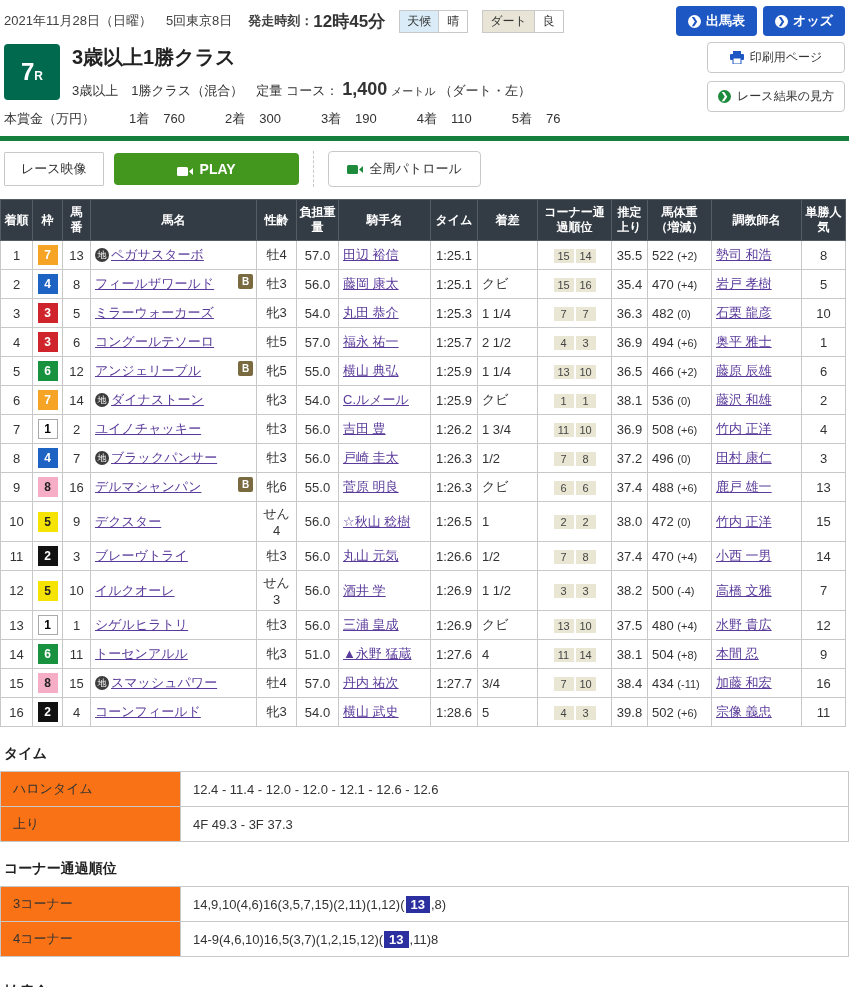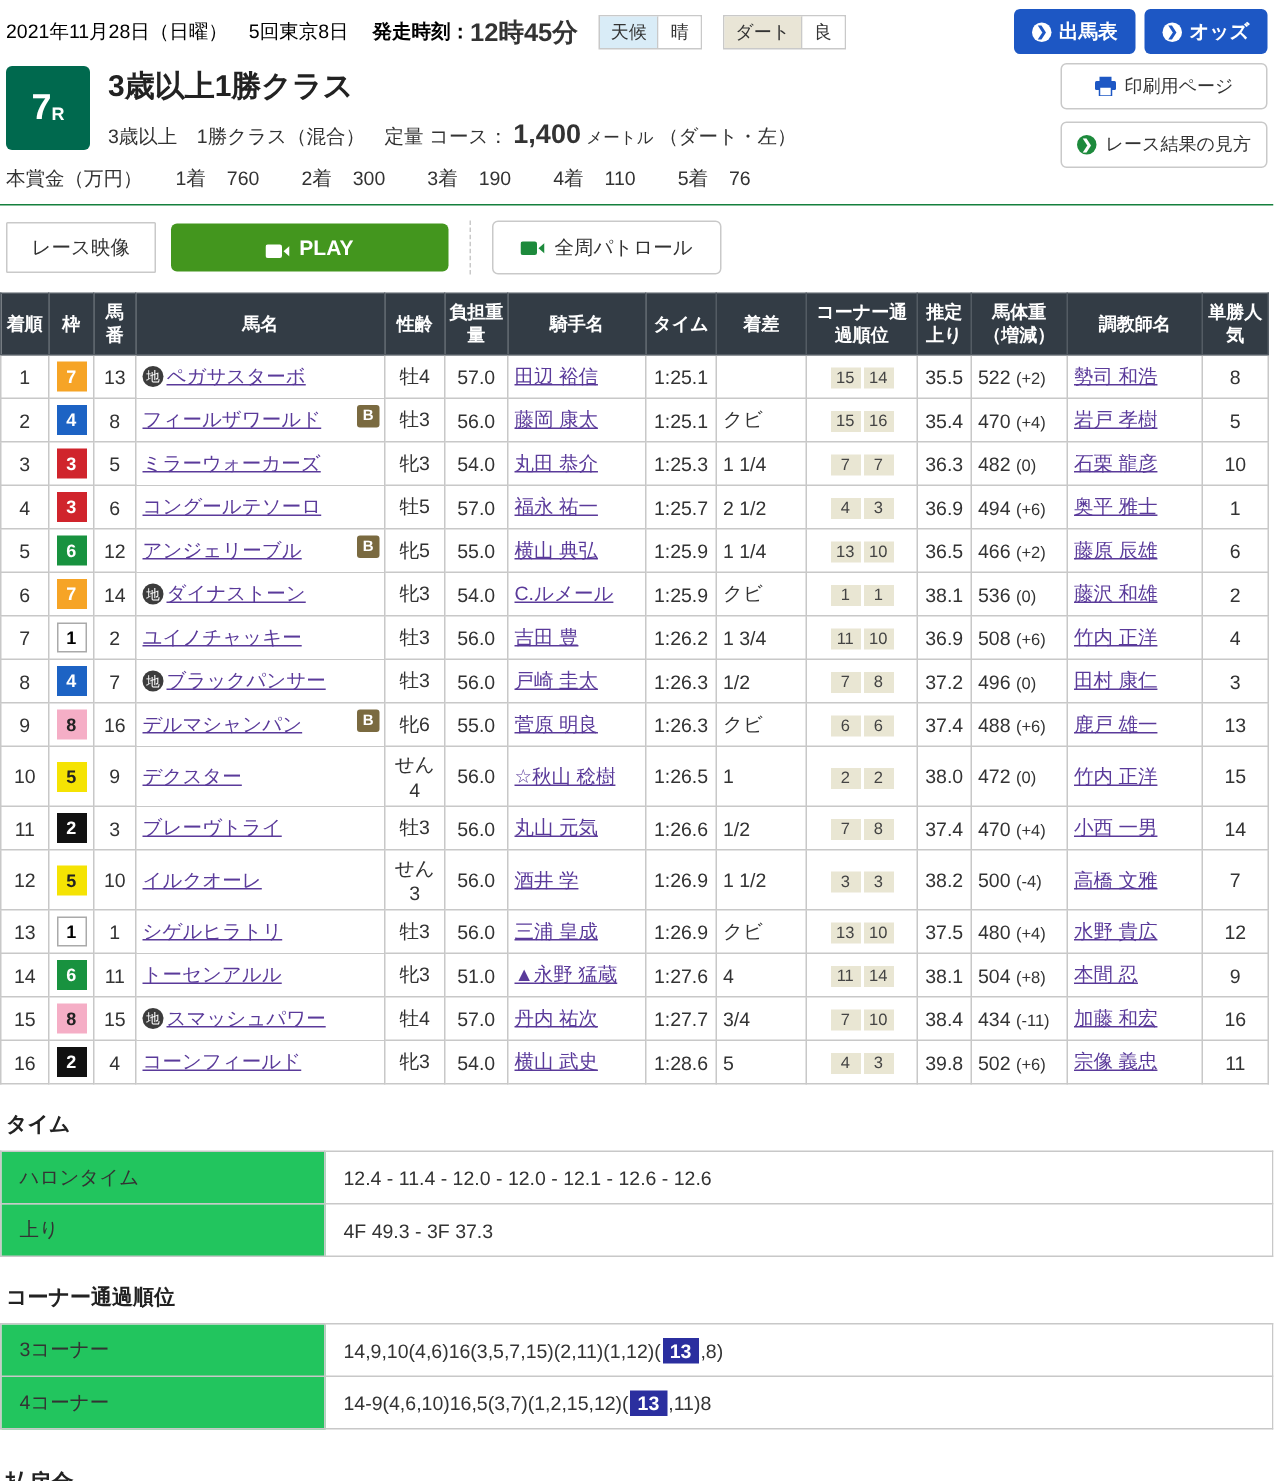--- a/index.html
+++ b/index.html
@@ -1,21 +1,21 @@
 <!DOCTYPE html>
 <html><head>
 <meta charset="utf-8">
 <style>
   * { margin:0; padding:0; box-sizing:border-box; }
   body { font-family:"Liberation Sans","DejaVu Sans",sans-serif; background:#fff; color:#333; width:849px; font-size:13px; }
   .page { width:849px; padding:4px 0 10px 0; }
 
   
   .topbar { display:flex; align-items:center; padding:2px 4px 6px 4px; }
-  .topbar .date-text { font-size:13px; color:#000000; }
+  .topbar .date-text { font-size:13px; color:#404040; }
   .topbar .meet { margin-left:14px; }
   .topbar .start-label { margin-left:16px; font-weight:bold; }
   .topbar .start-time { font-size:17px; font-weight:bold; }
   .cond-box { display:inline-flex; margin-left:14px; border:1px solid #c9c9c9; font-size:12px; }
   .cond-box .lbl { padding:2px 7px; background:#d9ecf7; border-right:1px solid #c9c9c9; }
   .cond-box .lbl.dirt { background:#e9e5d6; }
   .cond-box .val { padding:2px 8px; background:#fff; }
   .top-actions { margin-left:auto; display:flex; gap:6px; }
   .btn-blue { display:inline-flex; align-items:center; gap:5px; background:#1d57c4; color:#fff; font-size:13px; font-weight:bold; border:none; border-radius:4px; padding:6px 12px; cursor:pointer; }
   .circ-w { display:inline-block; width:13px; height:13px; background:#fff; color:#1d57c4; border-radius:50%; font-size:9px; line-height:13px; text-align:center; font-weight:bold; }
@@ -28,21 +28,21 @@
   .race-no .r { font-size:12px; font-weight:bold; margin-top:8px; }
   .race-title-block { margin-left:12px; }
   .race-title { font-size:20px; font-weight:bold; color:#222; margin-top:0px; }
   .race-sub { font-size:13px; margin-top:8px; color:#333; }
   .race-sub .dist { font-size:18px; font-weight:bold; }
   .race-sub .unit { font-size:11px; }
   .side-actions { position:absolute; right:4px; top:0; display:flex; flex-direction:column; gap:8px; width:138px; }
   .btn-white { display:inline-flex; align-items:center; justify-content:center; gap:6px; background:#fff; border:1px solid #c9c9c9; border-radius:4px; font-size:12px; color:#333; padding:6px 6px; cursor:pointer; white-space:nowrap; }
 
   
-  .prize-row { display:flex; align-items:center; gap:4px; padding:10px 4px 8px 4px; font-size:13px; border-bottom:1px solid #15803d;text-align:right; }
+  .prize-row { display:flex; align-items:center; gap:16px; padding:10px 4px 8px 4px; font-size:13px; border-bottom:5px solid #15803d;text-align:right; }
   .prize-row .plabel { margin-right:18px; }
   .prize-item { margin-right:10px; }
   .prize-item .place { margin-right:14px; }
   .prize-item .amt { margin-right:14px; }
 
   
   .video-row { display:flex; align-items:center; padding:10px 4px 12px 4px; }
   .btn-plain { background:#fff; border:1px solid #c9c9c9; border-radius:1px; font-size:13px; padding:7px 16px; color:#333; cursor:pointer; }
   .btn-play { display:inline-flex; align-items:flex-end; justify-content:center; gap:7px; background:#43961e; border:none; border-radius:4px; color:#fff; font-weight:bold; font-size:14px; width:185px; padding:8px 0; margin-left:10px; cursor:pointer; }
   .vsep { width:0; border-left:1px dashed #c9c9c9; align-self:stretch; margin:0 14px; }
@@ -71,21 +71,21 @@
   .name-cell { position:relative; }
   .mark-chi { display:inline-block; width:14px; height:14px; border-radius:50%; background:#3c3c3c; color:#fff; font-size:9px; line-height:14px; text-align:center; margin-right:2px; vertical-align:1px; }
   .bicon { position:absolute; right:3px; top:4px; display:inline-block; width:15px; height:15px; background:#7a6a40; color:#fff; font-size:10px; font-weight:bold; text-align:center; line-height:15px; border-radius:2px; }
   .cbox { display:inline-block; min-width:20px; padding:1px 2px; background:#e9e6d3; color:#444; font-size:11px; text-align:center; margin:0 1px; }
   .bwd { font-size:11px; }
 
   
   .section-h { font-size:14px; font-weight:bold; margin:18px 4px 8px 4px; color:#222; }
   table.kv { border-collapse:collapse; width:849px; }
   table.kv td { border:1px solid #c8c8c8; font-size:13px; padding:8px 12px; }
-  table.kv td.k { background:#22c55e; width:216px; }
+  table.kv td.k { background:#f97316; width:180px; }
   .hl13 { background:#2b2f9f; color:#fff; font-weight:bold; padding:1px 5px; margin:0 1px; }
 
   
   .payout-h { font-size:15px; font-weight:bold; margin:26px 4px 0 4px; color:#222; }
 </style>
 </head>
 <body>
 
 <div class="page">
 

